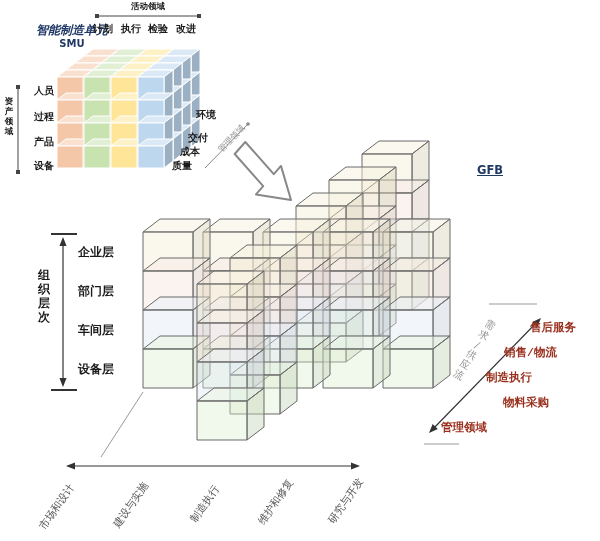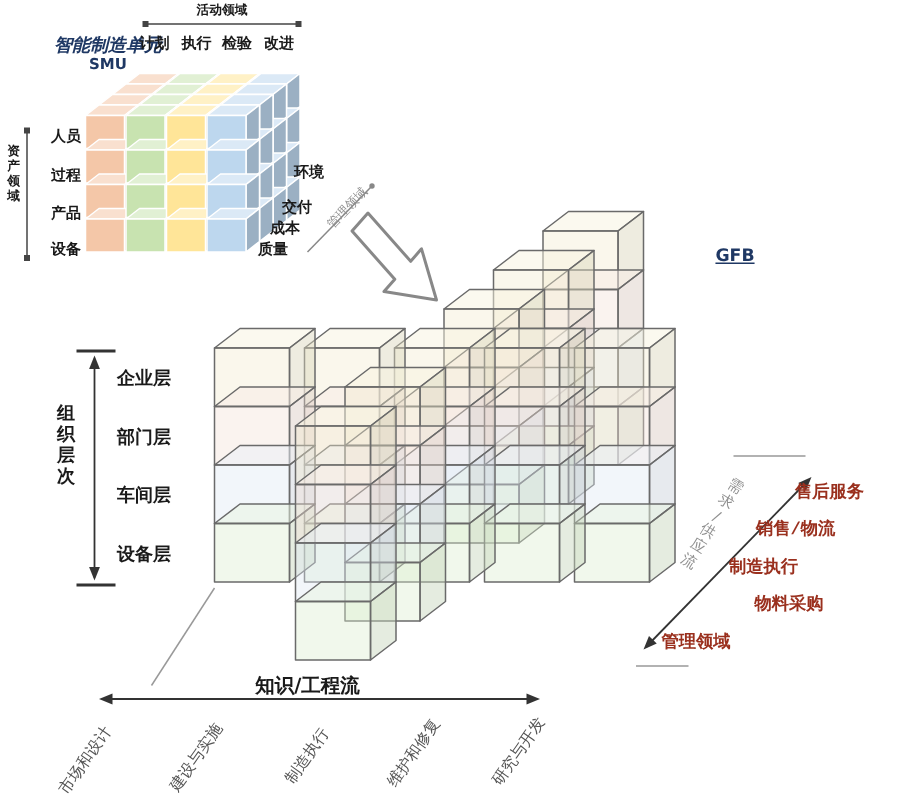--- a/index.html
+++ b/index.html
@@ -402,21 +402,20 @@
       <span>组</span>
       <span>织</span>
       <span>层</span>
       <span>次</span>
     </div>
   <div class="lbl b f12" style="left:78px;top:244px;">企业层</div>
   <div class="lbl b f12" style="left:78px;top:283px;">部门层</div>
   <div class="lbl b f12" style="left:78px;top:322px;">车间层</div>
   <div class="lbl b f12" style="left:78px;top:361px;">设备层</div>
 
-  <div class="lbl b f13 c" style="left:145px;top:448px;width:120px;">知识/工程流</div>
   <div class="lbl dgray f105 c rot-knowledge" style="left:22px;top:500px;width:70px;">市场和设计</div>
   <div class="lbl dgray f105 c rot-knowledge" style="left:96px;top:498px;width:70px;">建设与实施</div>
   <div class="lbl dgray f105 c rot-knowledge" style="left:170px;top:497px;width:70px;">制造执行</div>
   <div class="lbl dgray f105 c rot-knowledge" style="left:241px;top:495px;width:70px;">维护和修复</div>
   <div class="lbl dgray f105 c rot-knowledge" style="left:311px;top:494px;width:70px;">研究与开发</div>
 
   <div class="lbl gray f10 vchars rot-demand" style="left:486px;top:320px;width:14px;">
       <span>需</span>
       <span>求</span>
       <span>/</span>

